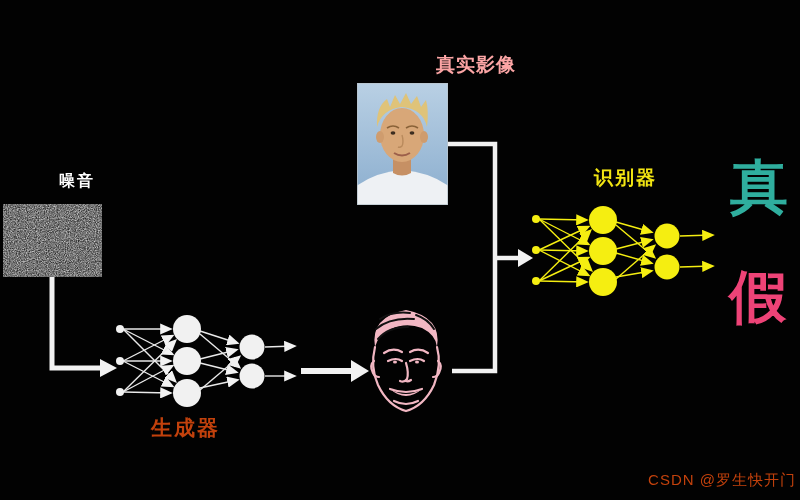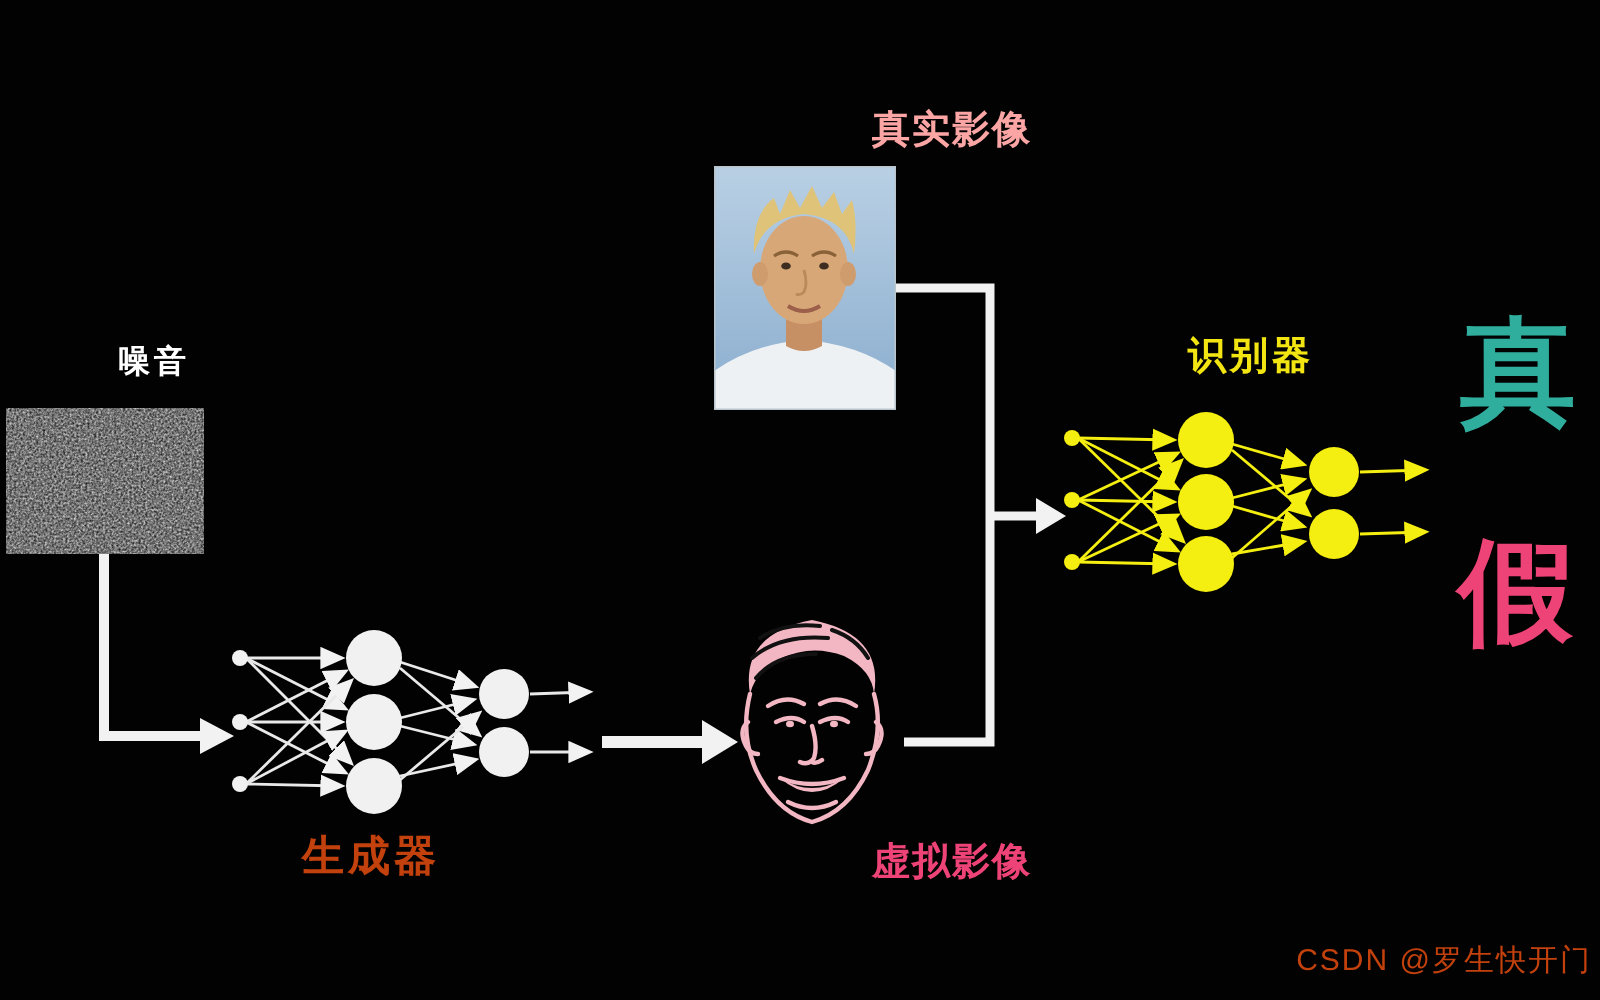--- a/index.html
+++ b/index.html
@@ -171,21 +171,20 @@
     <path d="M20,44 Q19,24 30,16 L33,24 L38,12 L43,21 L49,10 L54,21 L60,13 L64,24 L69,17 Q72,28 70,44 Q66,26 45,24 Q25,26 20,44 Z" fill="#dfc379"></path>
     <path d="M30,45 q6,-4 12,0" stroke="#8a6238" stroke-width="1.6" fill="none"></path>
     <path d="M49,45 q6,-4 12,0" stroke="#8a6238" stroke-width="1.6" fill="none"></path>
     <ellipse cx="36" cy="50" rx="2.4" ry="1.8" fill="#3c2d20"></ellipse>
     <ellipse cx="55" cy="50" rx="2.4" ry="1.8" fill="#3c2d20"></ellipse>
     <path d="M45,52 q2,7 0,11 q-2,2 -4,1" stroke="#b98a5c" stroke-width="1.4" fill="none"></path>
     <path d="M37,70 q8,5 16,0" stroke="#9c5f4a" stroke-width="2" fill="none"></path>
     <rect width="91" height="122" fill="none" stroke="#b9c4cc" stroke-width="1.5"></rect>
   </svg>
 
-  <div class="abs" id="fake-label">虚拟影像</div>
   <svg class="abs" id="fake-face" viewBox="0 0 84 123">
     <g stroke="#f2b7c3" stroke-width="2.2" fill="none" stroke-linecap="round">
       <path d="M11,42 Q6,12 42,5 Q78,12 73,42 Q72,30 58,23 Q42,17 27,24 Q14,30 11,42 Z" fill="#f2b7c3" stroke="none"></path>
       <path d="M16,14 q12,-8 30,-6 M12,24 q14,-12 38,-10 M14,34 q10,-12 30,-12 M52,10 q12,4 18,14" stroke="#111" stroke-width="2"></path>
       <path d="M11,42 Q6,62 14,80 Q24,101 42,106 Q60,101 70,80 Q78,60 73,42"></path>
       <path d="M10,56 q-5,4 -1,12 q2,4 6,4 M74,56 q5,4 1,12 q-2,4 -6,4"></path>
       <path d="M20,48 q9,-6 18,-1 M46,47 q9,-5 18,1"></path>
       <path d="M24,56 q8,-4 14,0 M46,56 q8,-4 14,0"></path>
       <ellipse cx="31" cy="57" rx="2" ry="1.6" fill="#f2b7c3" stroke="none"></ellipse>
       <ellipse cx="53" cy="57" rx="2" ry="1.6" fill="#f2b7c3" stroke="none"></ellipse>

